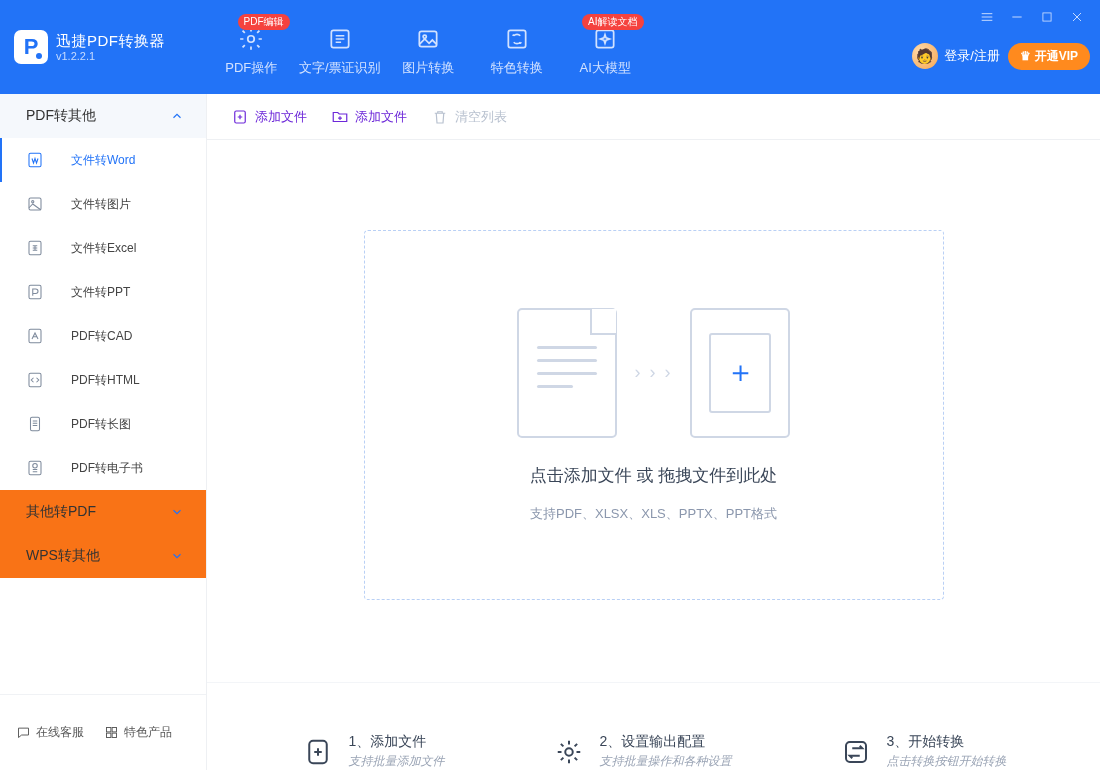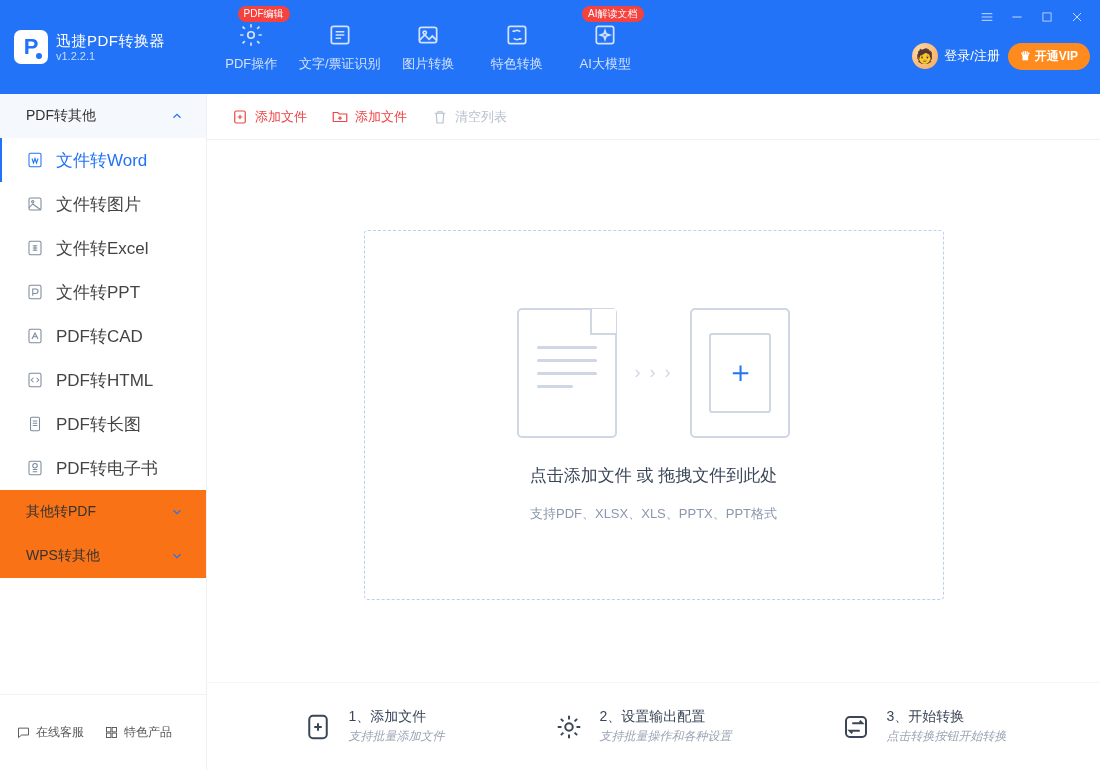--- a/index.html
+++ b/index.html
@@ -9,21 +9,21 @@
 .header { height: 94px; background: linear-gradient(#2273f7,#2273f7); display: flex; align-items: stretch; color: #fff; position: relative; }
 .logo-area { width: 207px; display: flex; align-items: center; padding-left: 14px; gap: 8px; }
 .logo-icon { width: 34px; height: 34px; background: #fff; border-radius: 7px; display: flex; align-items: center; justify-content: center; position: relative; }
 .logo-p { color: #2273f7; font-weight: 800; font-size: 22px; font-family: Arial; }
 .logo-p-badge { position:absolute; right:6px; bottom:5px; width:6px; height:6px; background:#2273f7; border-radius:50%; }
 .logo-text { display:flex; flex-direction:column; line-height:1.15; }
 .logo-title { font-size: 15px; font-weight: 400; letter-spacing: .5px; }
 .logo-version { font-size: 11px; color: #c6dbff; margin-top:1px; }
 
 .tabs { display: flex; align-items: stretch; }
-.tab { width: 88.5px; display: flex; flex-direction: column; align-items: center; justify-content: center; gap: 6px; font-size: 13px; color: #d2e2ff; position: relative; cursor: pointer; }
+.tab { width: 88.5px; display: flex; flex-direction: column; align-items: center; justify-content: center; gap: 6px; font-size: 13px; color: #d2e2ff; position: relative; cursor: pointer; margin-top: 8px; }
 .tab.active { background: #0f5be0; color: #fff; }
 .tab-icon { width: 28px; height: 28px; display: flex; align-items: center; justify-content: center; }
 .tab-icon svg { stroke: currentColor; fill: none; stroke-width: 1.6; }
 .tab.active .tab-icon svg { stroke: #fff; }
 .badge { position: absolute; top: 6px; right: 6px; background: #f5423e; color: #fff; font-size: 10px; padding: 1px 6px; border-radius: 8px; line-height:14px; white-space:nowrap; }
 
 .header-right { margin-left: auto; display: flex; align-items: center; gap: 8px; padding: 0 10px; }
 .win-controls { display: flex; gap: 0; position:absolute; top:6px; right:8px; }
 .win-btn { width: 30px; height: 22px; display:flex; align-items:center; justify-content:center; color:#d2e2ff; cursor:pointer; }
 .win-btn svg { stroke: currentColor; fill:none; stroke-width:1.4; }
@@ -36,55 +36,55 @@
 
 .body { display:flex; height: calc(770px - 94px); }
 
 
 .sidebar { width: 207px; border-right: 1px solid #eef0f3; background:#fff; display:flex; flex-direction:column; }
 .sb-group-header { height:44px; display:flex; align-items:center; justify-content:space-between; padding:0 22px 0 26px; font-size:14px; color:#333; background:#f5f8fc; cursor:pointer; }
 .sb-group-header.collapsed { background:#f97316; }
 .chev { width:14px; height:14px; }
 .chev svg { stroke:#2273f7; fill:none; stroke-width:2; }
 .chev.down svg { stroke:#2273f7; }
-.sb-item { height:44px; display:flex; align-items:center; gap:12px; padding-left:26px; font-size:17px; color:#444; cursor:pointer; position:relative; }
+.sb-item { height:44px; display:flex; align-items:center; gap:27px; padding-left:26px; font-size:12px; color:#444; cursor:pointer; position:relative; }
 .sb-item.active { color:#2273f7; background:#fff; }
 .sb-item.active::before { content:""; position:absolute; left:0; top:0; bottom:0; width:2px; background:#2273f7; }
 .sb-item .sb-icon { width:18px; height:18px; display:flex; align-items:center; justify-content:center; }
 .sb-item .sb-icon svg { stroke:#7e8a9c; fill:none; stroke-width:1.4; }
 .sb-item.active .sb-icon svg { stroke:#2273f7; }
 
 .sidebar-footer { margin-top:auto; display:flex; gap:20px; padding:29px 16px; border-top:1px solid #f0f2f5; font-size:12px; color:#555; }
 .sf-item { display:flex; align-items:center; gap:5px; cursor:pointer; }
 .sf-item svg { stroke:#555; fill:none; stroke-width:1.5; width:15px; height:15px; }
 
 
 .main { flex:1; display:flex; flex-direction:column; }
 .toolbar { height:46px; display:flex; align-items:center; gap:24px; padding-left:24px; border-bottom:1px solid #eef0f3; }
-.tb-btn { display:flex; align-items:center; gap:6px; font-size:13px; color:#ef4444; cursor:pointer; }
+.tb-btn { display:flex; align-items:center; gap:6px; font-size:13px; color:#6d28d9; cursor:pointer; }
 .tb-btn.disabled { color:#b8c1cf; cursor:default; }
 .tb-btn .tb-icon { width:18px; height:18px; }
 .tb-btn .tb-icon svg { stroke:currentColor; fill:none; stroke-width:1.6; }
 
 .dropzone-wrap { flex:1; display:flex; align-items:flex-start; justify-content:center; padding-top:90px; }
 .dropzone { width:580px; height:370px; border:1px dashed #b9d0f5; border-radius:4px; display:flex; flex-direction:column; align-items:center; justify-content:center; gap:18px; cursor:pointer; }
 .dz-illus { display:flex; align-items:center; gap:18px; margin-bottom:8px; }
 .dz-doc { width:100px; height:130px; border:2px solid #cfd7e5; border-radius:5px; position:relative; }
 .dz-doc::before { content:""; position:absolute; top:-1px; right:-1px; width:24px; height:24px; background:#fff; border-left:2px solid #cfd7e5; border-bottom:2px solid #cfd7e5; }
 .dz-lines { position:absolute; left:18px; right:18px; top:36px; display:flex; flex-direction:column; gap:10px; }
 .dz-lines div { height:3px; background:#cfd7e5; border-radius:2px; }
 .dz-lines div:nth-child(4){ width:60%; }
 .dz-arrows { color:#cfd7e5; font-size:18px; letter-spacing:2px; }
 .dz-target { width:100px; height:130px; border:2px solid #cfd7e5; border-radius:5px; display:flex; align-items:center; justify-content:center; }
 .dz-target-inner { width:62px; height:80px; border:2px solid #cfd7e5; border-radius:3px; display:flex; align-items:center; justify-content:center; color:#2273f7; font-size:30px; font-weight:300; }
 .dz-title { font-size:17px; color:#3a4658; }
 .dz-sub { font-size:13px; color:#8b97ad; }
 
 
-.steps { height:88px; display:flex; align-items:center; justify-content:space-around; padding:0 40px; border-top:1px solid #f3f5f8; }
+.steps { height:88px; display:flex; align-items:flex-end; justify-content:space-around; padding:0 40px; border-top:1px solid #f3f5f8; }
 .step { display:flex; align-items:center; gap:14px; }
 .step-icon { width:34px; height:34px; display:flex; align-items:center; justify-content:center; }
 .step-icon svg { stroke:#3a4658; fill:none; stroke-width:1.6; }
 .step-text { display:flex; flex-direction:column; }
 .step-title { font-size:14px; color:#3a4658; }
 .step-desc { font-size:12px; color:#9aa4b5; margin-top:2px;font-style:italic; }
 </style>
 </head>
 <body>
 

